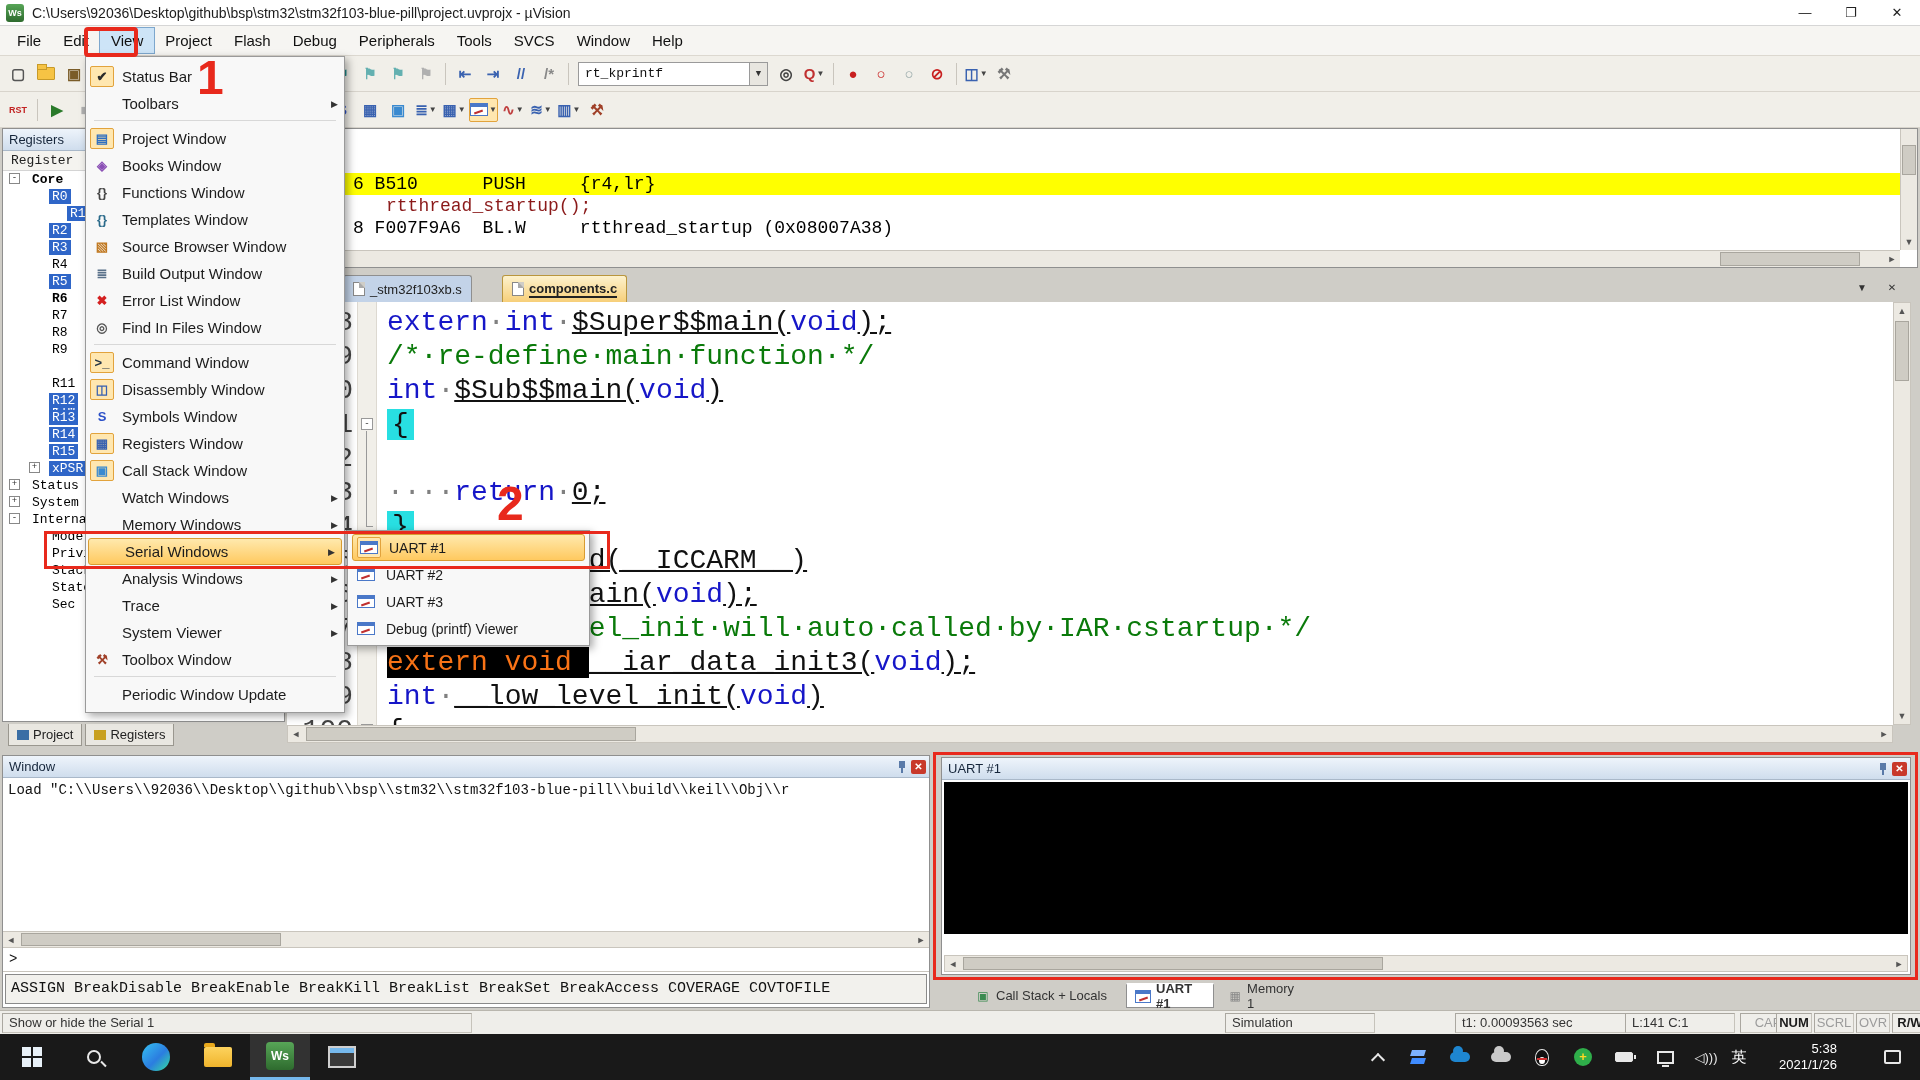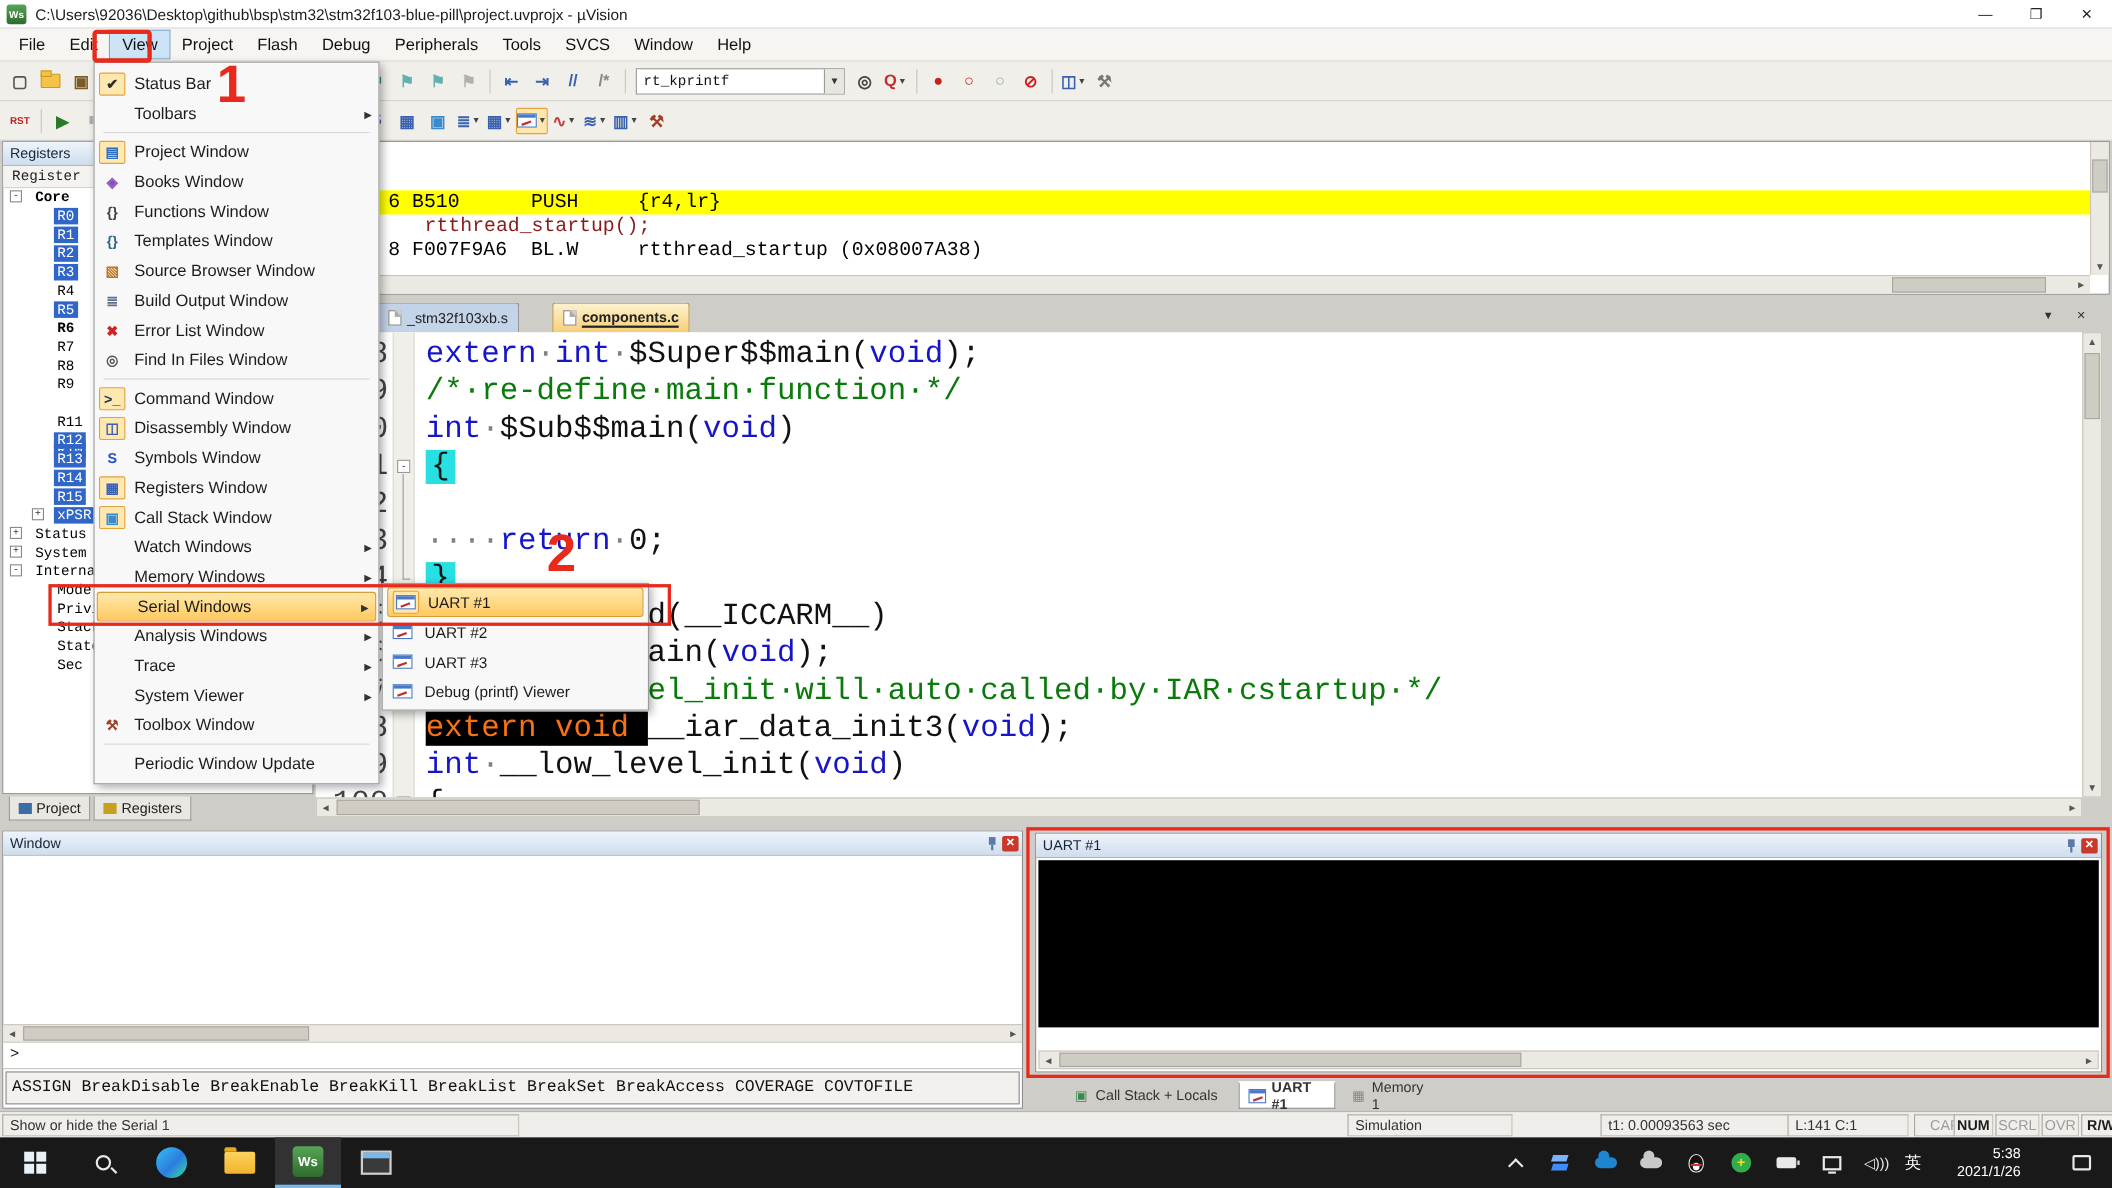--- a/index.html
+++ b/index.html
@@ -73,21 +73,21 @@
   .doc{width:12px;height:14px;background:#fff;border:1px solid #888;position:relative;}
   .doc::before{content:"";position:absolute;right:-1px;top:-1px;border:3px solid;border-color:#cfcdc7 #cfcdc7 #aaa #aaa;}
   .tabbtn{position:absolute;top:7px;width:20px;height:18px;font-size:10px;text-align:center;line-height:18px;color:#333;}
 
   
   #editor{left:287px;top:302px;width:1606px;height:423px;background:#fff;overflow:hidden;}
   #foldstrip{position:absolute;left:70px;top:0;bottom:0;width:20px;background:#f1efe9;border-left:1px solid #ddd9d1;border-right:1px solid #ddd9d1;}
   .eline{position:absolute;left:0;right:0;height:34px;font:28px/34px var(--mono);white-space:pre;}
   .lnum{position:absolute;left:0;width:66px;text-align:right;color:#444;}
   .ecode{position:absolute;left:100px;}
-  .sk{color:#1616c8;} .sp{color:#111;} .sc{color:#0a7a0a;} .sw{color:#808080;}
+  .sk{color:#1616c8;} .sp{color:#111;text-decoration:underline;} .sc{color:#0a7a0a;} .sw{color:#808080;}
   .sb{background:#28dfe2;color:#111;padding:0 5px;}
   .sx{background:#000;color:#f97316;}
   .foldbox{position:absolute;left:74px;width:12px;height:12px;border:1px solid #999;background:#fff;font:9px/10px var(--mono);text-align:center;color:#333;z-index:2;}
   .foldline{position:absolute;left:79px;width:7px;border-left:1px solid #999;border-bottom:1px solid #999;z-index:2;}
   #ed-vs{left:1893px;top:302px;width:18px;height:423px;background:#ece9e2;border:1px solid #c9c5bd;}
   #ed-hs{left:287px;top:725px;width:1606px;height:18px;background:#ece9e2;border:1px solid #c9c5bd;}
 
   
   #cmdwin{left:2px;top:755px;width:928px;height:253px;background:#fff;border:1px solid #8f8f8f;}
   #cmd-out{position:absolute;left:0;top:22px;right:0;height:153px;background:#fff;font:14px/18px var(--mono);padding:3px 5px;color:#111;white-space:pre;overflow:hidden;}
@@ -365,21 +365,21 @@
   </div>
   <div id="regtree">
       <div class="trow">
         <div class="exp" style="left: 6px;">-</div>
         <span class="tlabel bold" style="left: 26px;">Core</span>
       </div>
       <div class="trow">
         <span class="tlabel sel" style="left: 46px;">R0</span>
       </div>
       <div class="trow">
-        <span class="tlabel sel" style="left: 46px;">R1</span>
+        <span class="tlabel sel" style="left: 64px;">R1</span>
       </div>
       <div class="trow">
         <span class="tlabel sel" style="left: 46px;">R2</span>
       </div>
       <div class="trow">
         <span class="tlabel sel" style="left: 46px;">R3</span>
       </div>
       <div class="trow">
         <span class="tlabel" style="left: 46px;">R4</span>
       </div>
@@ -518,20 +518,21 @@
   <div class="sthumb" style="top:1px;bottom:1px;left:18px;width:330px;"></div>
   <div class="sarrow" style="right:0;">►</div>
 </div>
 
 <div class="abs" id="cmdwin">
   <div class="phdr">
     <span>Window</span>
     <span class="pin"></span>
     <span class="closechip">✕</span>
   </div>
+  <div id="cmd-out">Load "C:\\Users\\92036\\Desktop\\github\\bsp\\stm32\\stm32f103-blue-pill\\build\\keil\\Obj\\r</div>
   <div id="cmd-hs">
     <div class="sarrow" style="left:0;">◄</div>
     <div class="sthumb" style="top:1px;bottom:1px;left:18px;width:260px;"></div>
     <div class="sarrow" style="right:0;">►</div>
   </div>
   <div id="cmd-prompt">&gt;</div>
   <div id="cmd-bar">ASSIGN BreakDisable BreakEnable BreakKill BreakList BreakSet BreakAccess COVERAGE COVTOFILE</div>
 </div>
 
 <div id="ann-boxuart" style="border-color: rgb(232, 41, 28);"></div>

